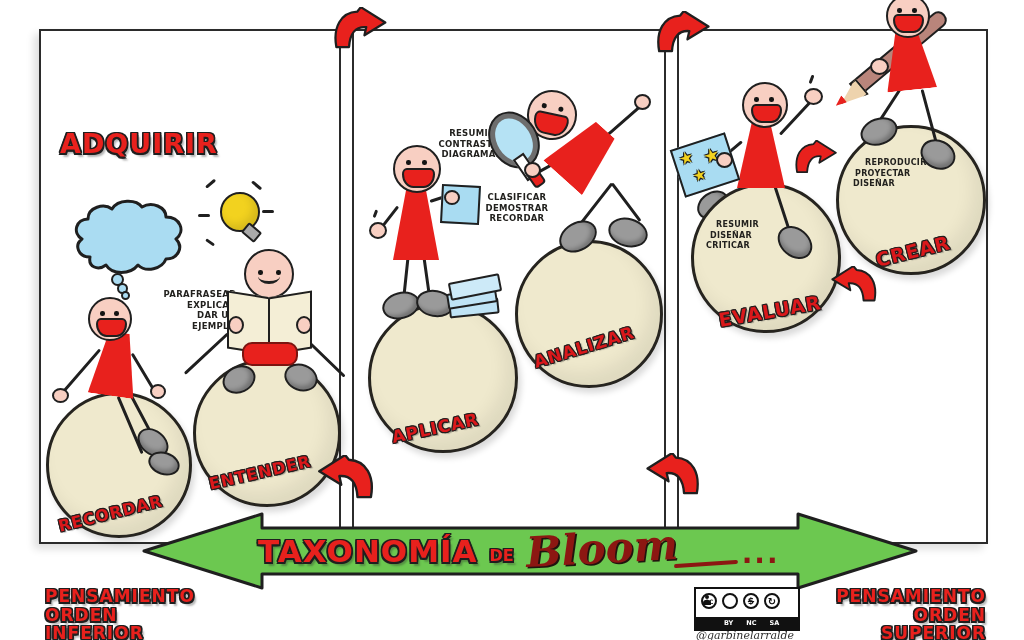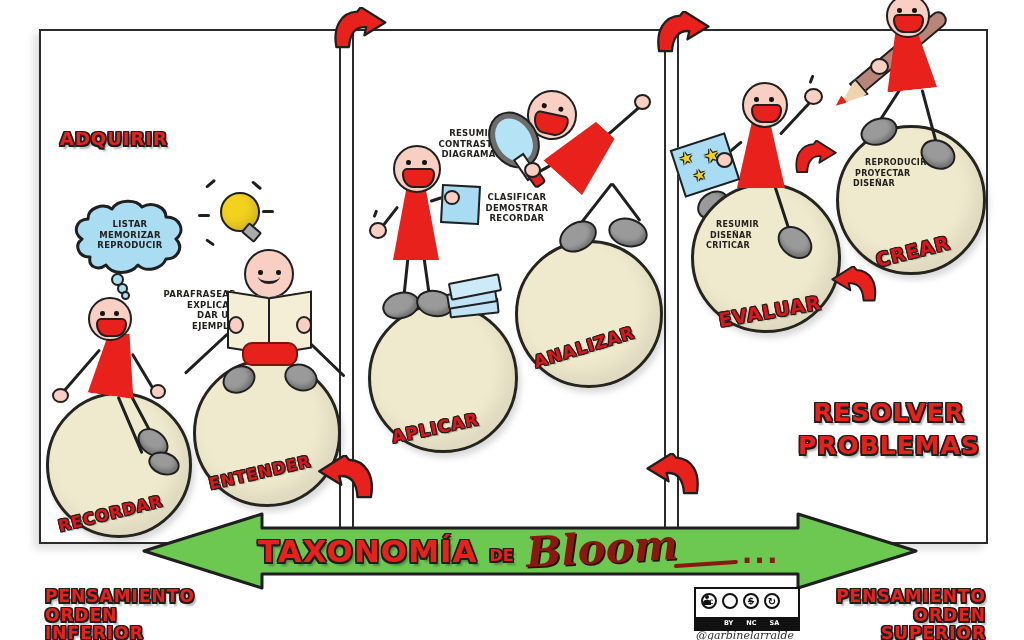--- a/index.html
+++ b/index.html
@@ -66,35 +66,26 @@
     <path id="curved-arrow" d="M7 44 C3 22 12 6 30 5 L34 0 L61 17 L38 31 L40 22 C28 21 22 29 21 44 Z" fill="#e8211d" stroke="#1f1f1f" stroke-width="2.5" stroke-linejoin="round"></path>
   </defs>
 </svg>
 
 <div id="canvas">
 
   <div class="abs frame"></div>
   <div class="abs divider" style="left:339px;"></div>
   <div class="abs divider" style="left:664px;"></div>
 
-  <div class="abs sec-title ro" style="left:60px;top:128px;font-size:18px;letter-spacing:1px;text-align:right;">ADQUIRIR</div>
-  <div class="abs" style="left:793px;top:396px;width:192px;text-align:center;">
-    <div class="sec-title ro" style="font-size:25px;line-height:33px;letter-spacing:1px;">RESOLVER</div>
-    <div class="sec-title ro" style="font-size:25px;line-height:33px;letter-spacing:1px;">PROBLEMAS</div>
-  </div>
+  <div class="abs sec-title ro" style="left:60px;top:128px;font-size:27px;letter-spacing:1px;text-align:right;">ADQUIRIR</div>
 
   <div class="abs" style="left:70px;top:198px;width:120px;height:78px;">
     <svg width="120" height="78" viewBox="0 0 120 76">
       <path d="M20,58 C8,58 4,46 12,40 C2,34 6,20 18,20 C18,8 34,4 42,10 C48,0 66,0 72,8 C82,2 96,8 96,18 C110,18 116,32 106,40 C114,48 108,60 96,60 C92,70 76,74 68,66 C60,76 42,76 36,66 C28,72 18,68 20,58 Z" fill="#aadcf2" stroke="#1f1f1f" stroke-width="3" stroke-linejoin="round"></path>
     </svg>
-    <div class="hand-words" style="position:absolute;left:0;top:21px;width:120px;text-align:center;">
-      <span>LISTAR</span>
-      <span>MEMORIZAR</span>
-      <span>REPRODUCIR</span>
-    </div>
   </div>
   <div class="abs" style="left:111px;top:273px;width:9px;height:9px;background:#aadcf2;border:2px solid #1f1f1f;border-radius:50%;"></div>
   <div class="abs" style="left:117px;top:283px;width:7px;height:7px;background:#aadcf2;border:2px solid #1f1f1f;border-radius:50%;"></div>
   <div class="abs" style="left:121px;top:291px;width:5px;height:5px;background:#aadcf2;border:2px solid #1f1f1f;border-radius:50%;"></div>
 
   <div class="abs">
     <div class="abs" style="left:220px;top:192px;width:36px;height:36px;background:#f2d21f;border:2.5px solid #1f1f1f;border-radius:50%;box-shadow:inset -5px -5px 8px rgba(0,0,0,.12);"></div>
     <div class="abs" style="left:243px;top:226px;width:13px;height:9px;background:#aaa;border:2px solid #1f1f1f;border-radius:2px;transform:rotate(40deg);"></div>
     <div class="abs limb" style="left:198px;top:214px;width:12px;"></div>
     <div class="abs limb" style="left:206px;top:186px;width:12px;transform:rotate(-40deg);"></div>

